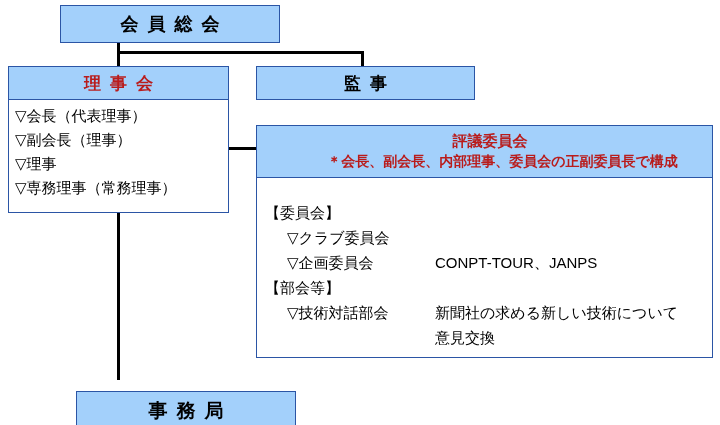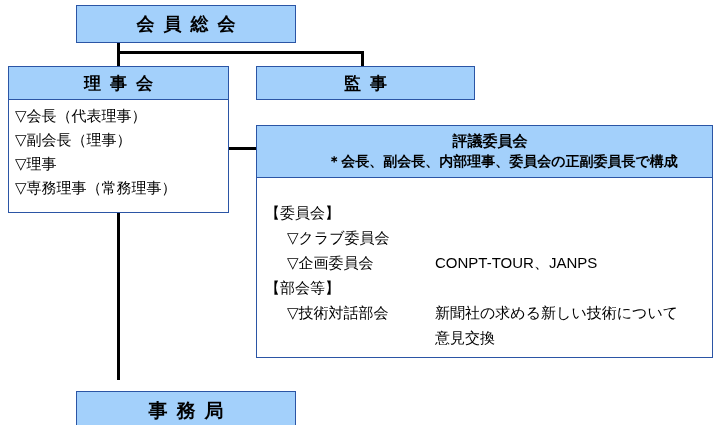--- a/index.html
+++ b/index.html
@@ -22,21 +22,21 @@
   
   .box {
     position: absolute;
     box-sizing: border-box;
     border: 1px solid #2b55a5;
     background: #ffffff;
   }
   .hdr {
     box-sizing: border-box;
     background: #a3d0fb;
-    color: #000000;
+    color: #b91c1c;
     text-align: center;
     font-weight: bold;
   }
   .hdr-sub {
     font-weight: bold;
     padding-left: 36px;
   }
 
   
   .title-box {
@@ -105,21 +105,21 @@
   #council .item .name { width: 148px; flex: 0 0 148px; }
   #council .item .desc { flex: 1 1 auto; }
   #council .cont {
     font-size: 15px;
     line-height: 25px;
     white-space: nowrap;
     padding-left: 170px;
   }
 
   
-  #assembly { left: 76px;  top: 5px;   width: 220px; height: 38px; font-size: 18px; }
+  #assembly { left: 60px;  top: 5px;   width: 220px; height: 38px; font-size: 18px; }
   #auditor  { left: 256px; top: 66px;  width: 219px; height: 34px; font-size: 17px; }
   #office   { left: 76px;  top: 391px; width: 220px; height: 40px; font-size: 19px; }
 </style>
 </head>
 <body>
 
 <div id="canvas">
 
   <div class="vline" style="left:117px; top:43px; height:11px;"></div>
   <div class="hline" style="left:117px; top:51px; width:247px;"></div>

